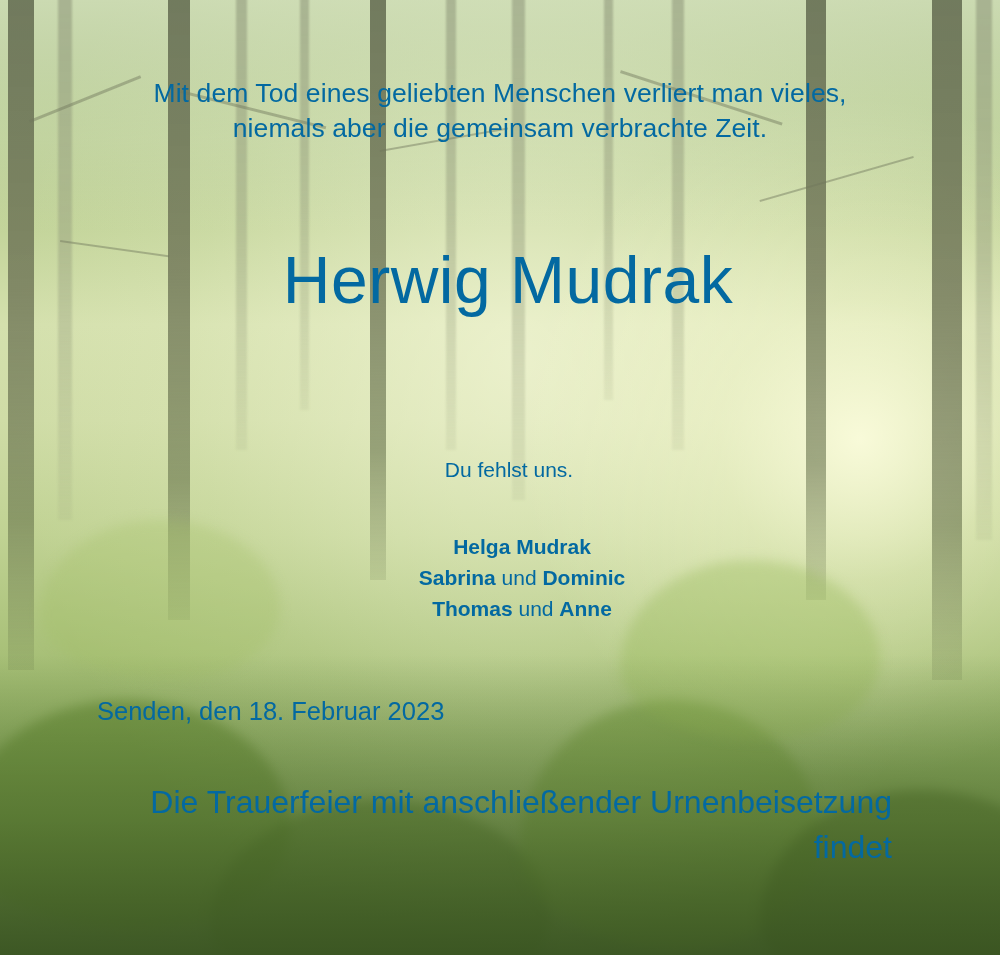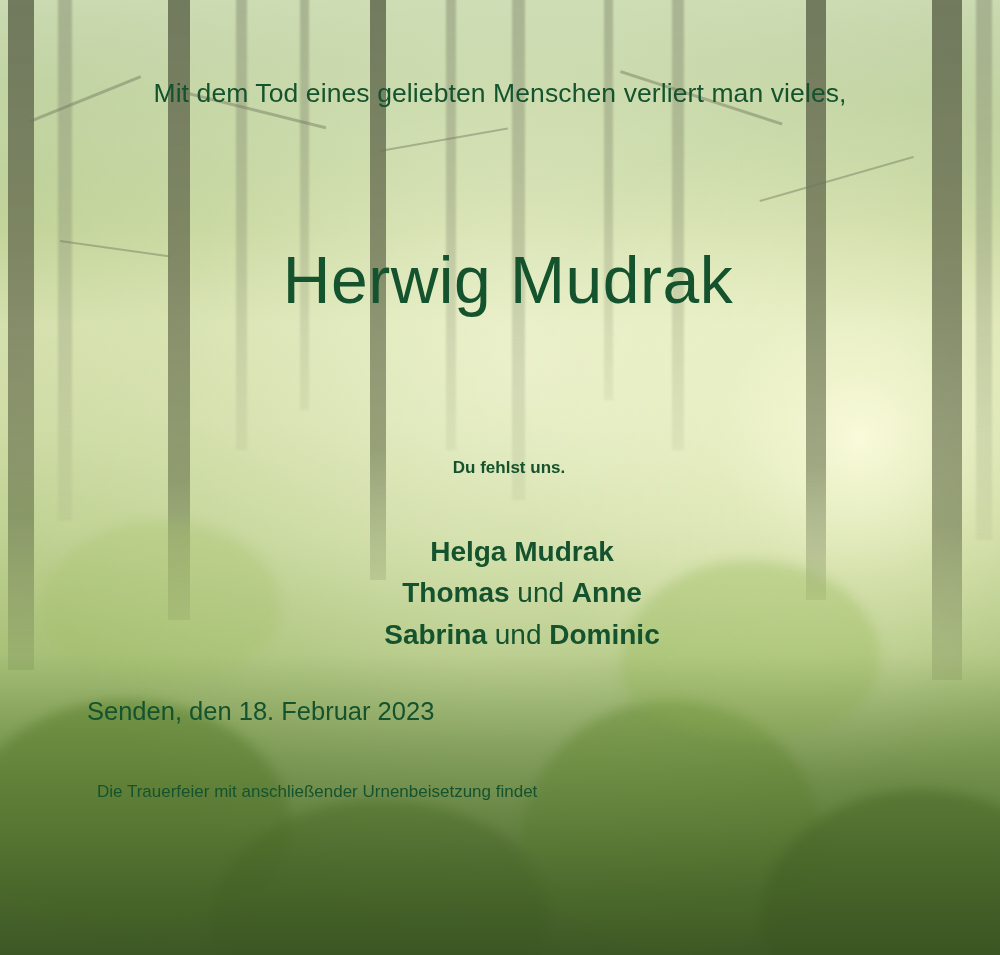--- a/index.html
+++ b/index.html
@@ -73,21 +73,21 @@
   .bush {
     position: absolute;
     border-radius: 50% 50% 45% 55% / 60% 55% 45% 40%;
     filter: blur(6px);
   }
 
   
   .content {
     position: absolute;
     inset: 0;
-    color: #14532d;
+    color: #0369a1;
     text-align: center;
   }
   .quote {
     position: absolute;
     top: 76px;
     left: 0; right: 0;
     font-size: 26.5px;
     line-height: 1.33;
     letter-spacing: 0.1px;
   }
@@ -105,46 +105,45 @@
     top: 349px;
     left: 0; right: 0;
     font-size: 27px;
     letter-spacing: 0.2px;
   }
   .dates .gap { display: inline-block; width: 18px; }
   .missing {
     position: absolute;
     top: 458px;
     left: 18px; right: 0;
-    font-size: 17px;
-    font-weight: bold;
+    font-size: 21px;
   }
   .family {
     position: absolute;
     top: 531px;
     left: 0; right: 0;
-    font-size: 28px;
+    font-size: 21px;
     line-height: 1.48;
     padding-left: 44px;
   }
   .family b { font-weight: 700; }
   .place {
     position: absolute;
     top: 697px;
-    left: 87px;
+    left: 97px;
     text-align: left;
     font-size: 25.5px;
   }
   .ceremony {
     position: absolute;
     top: 780px;
     left: 97px;
     right: 108px;
-    text-align: left;
-    font-size: 17px;
+    text-align: right;
+    font-size: 32px;
     line-height: 1.42;
   }
 </style>
 </head>
 <body>
 
 <div class="page">
 
   <div class="bg">
     <div class="bg-top-haze"></div>
@@ -177,36 +176,37 @@
     <div class="bush" style="left:620px;  top:560px; width:260px; height:180px; background:rgba(150,182,86,0.35);"></div>
     <div class="bush" style="left:40px;   top:520px; width:240px; height:160px; background:rgba(160,190,100,0.28);"></div>
 
     <div class="bg-dark-bottom"></div>
   </div>
 
   <div class="content">
 
     <div class="quote">
       <div>Mit dem Tod eines geliebten Menschen verliert man vieles,</div>
+      <div>niemals aber die gemeinsam verbrachte Zeit.</div>
     </div>
 
     <div class="name">Herwig Mudrak</div>
 
 
     <div class="missing">Du fehlst uns.</div>
 
     <div class="family">
       <div>
         <b>Helga Mudrak</b>
       </div>
       <div>
-        <b>Thomas</b><span> und </span><b>Anne</b>
+        <b>Sabrina</b><span> und </span><b>Dominic</b>
       </div>
       <div>
-        <b>Sabrina</b><span> und </span><b>Dominic</b>
+        <b>Thomas</b><span> und </span><b>Anne</b>
       </div>
     </div>
 
     <div class="place">Senden, den 18. Februar 2023</div>
 
     <div class="ceremony">
       <div>Die Trauerfeier mit anschließender Urnenbeisetzung findet</div>
     </div>
 
   </div>

